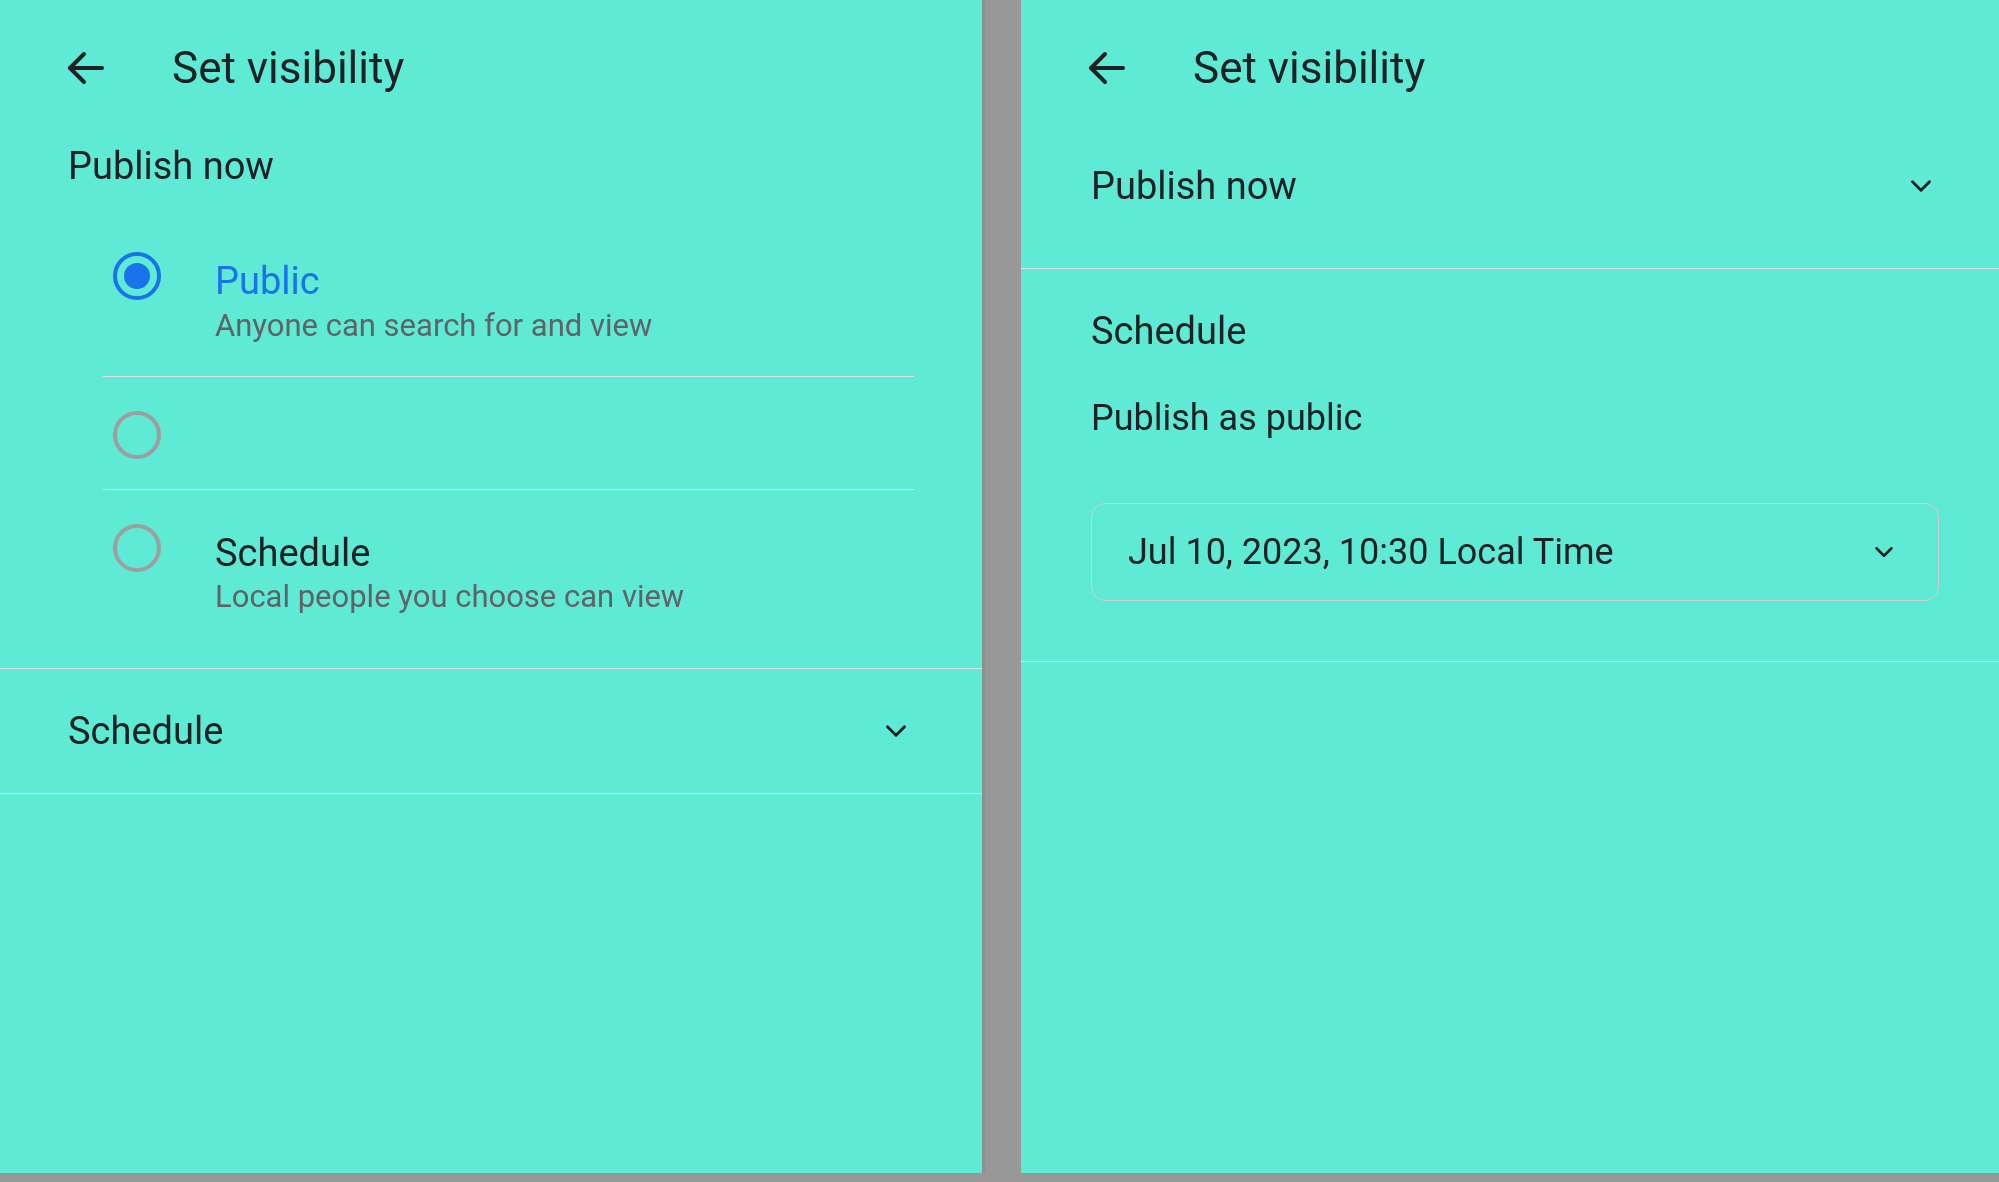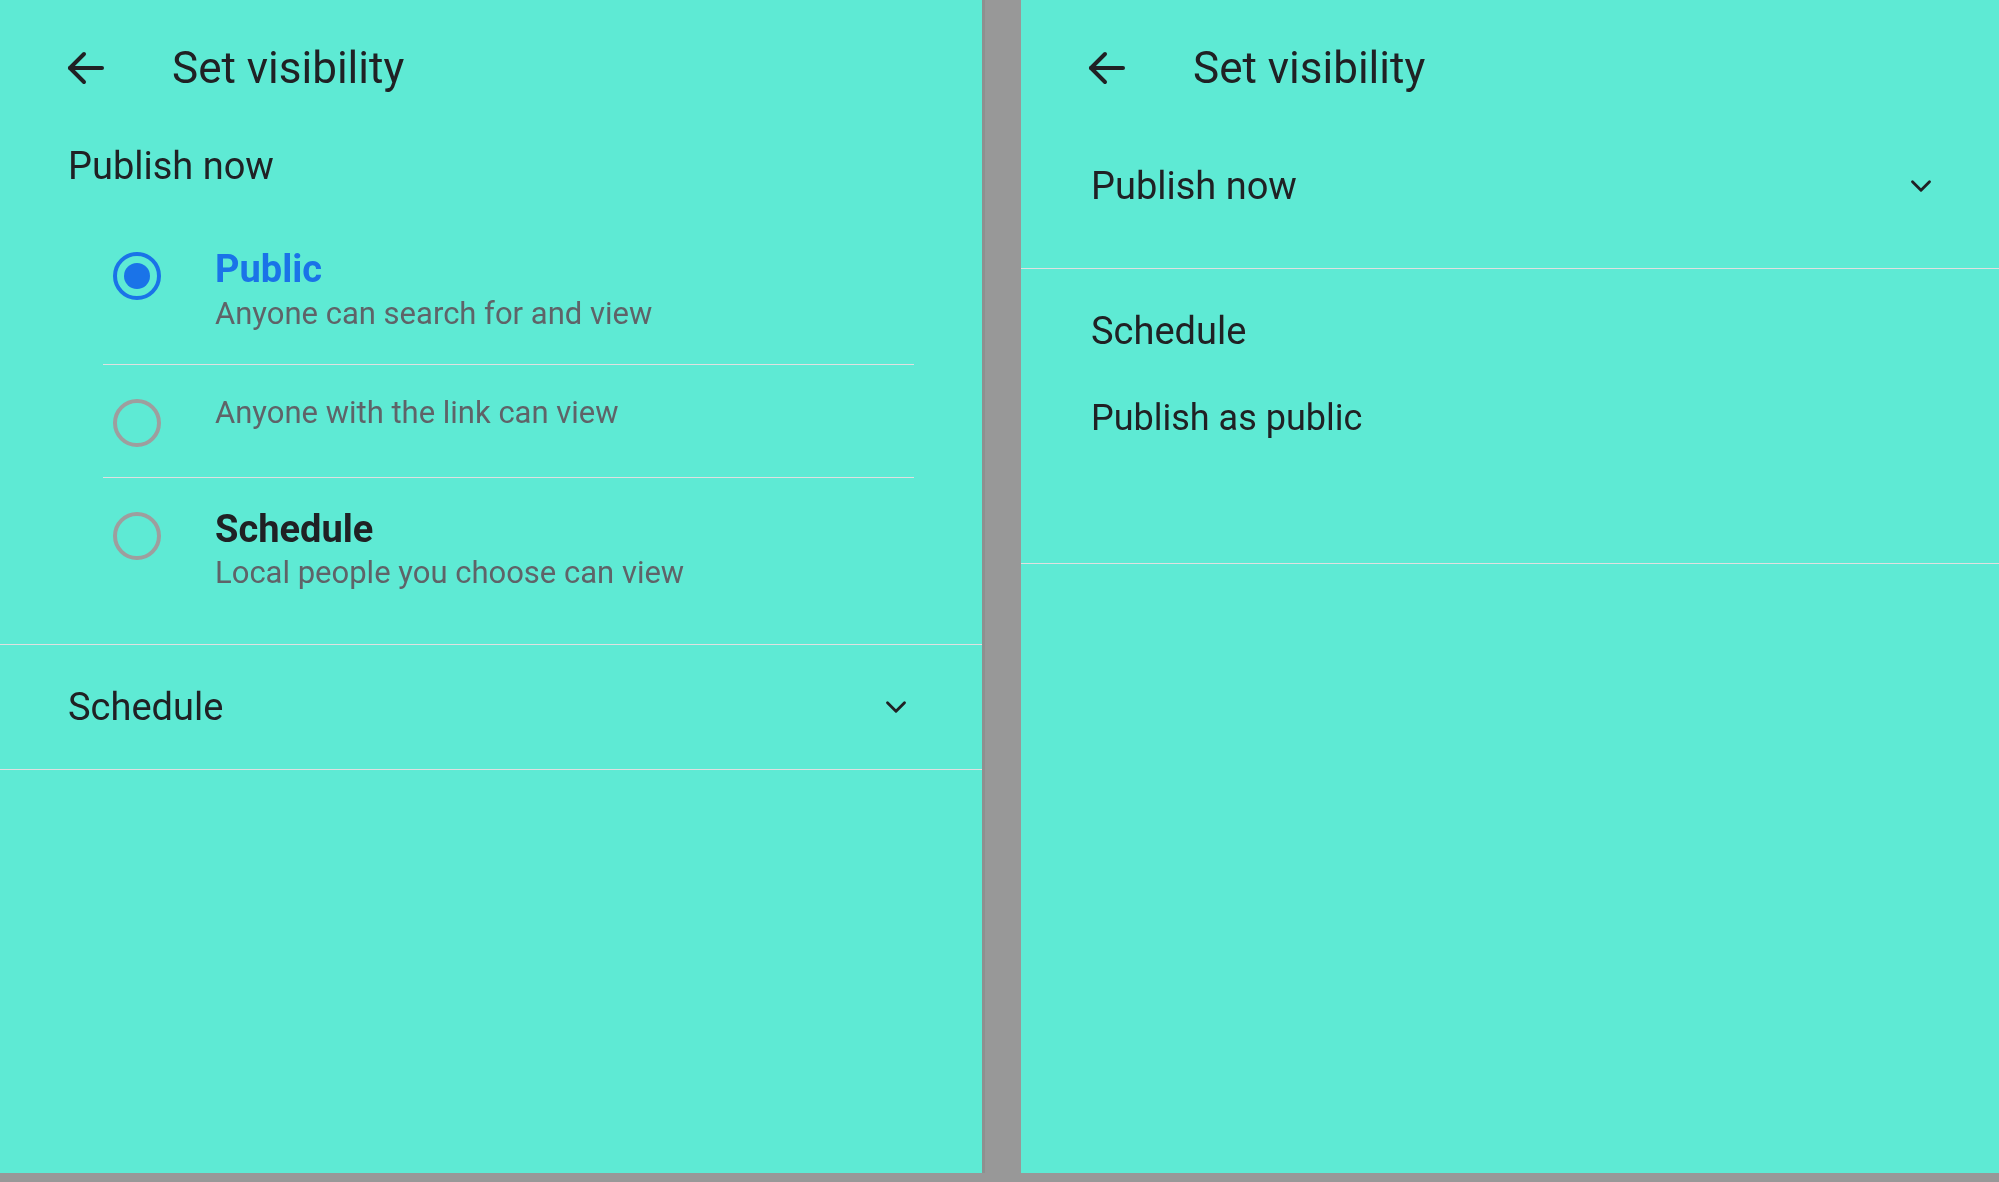--- a/index.html
+++ b/index.html
@@ -93,23 +93,24 @@
     position: absolute;
     left: 50%; top: 50%;
     transform: translate(-50%, -50%);
     width: 26px; height: 26px;
     background: #1a73e8;
     border-radius: 50%;
   }
   .opt-text { flex: 1; }
   .opt-title {
     font-size: 38px;
-    font-weight: 700;
+    font-weight: 400;
     color: #202124;
     line-height: 1.25;
+    margin-top: 12px;
   }
   .opt-title.blue { color: #1a73e8; }
   .opt-sub {
     font-size: 31px;
     color: #5f6368;
     line-height: 1.3;
   }
 
   .collapse-row {
     display: flex;
@@ -192,21 +193,20 @@
           <div class="radio selected"></div>
           <div class="opt-text">
             <div class="opt-title blue">Public</div>
             <div class="opt-sub">Anyone can search for and view</div>
           </div>
         </div>
 
         <div class="option-row">
           <div class="radio"></div>
           <div class="opt-text">
-            <div class="opt-sub">Anyone with the link can view</div>
           </div>
         </div>
 
         <div class="option-row">
           <div class="radio"></div>
           <div class="opt-text">
             <div class="opt-title">Schedule</div>
             <div class="opt-sub">Local people you choose can view</div>
           </div>
         </div>
@@ -245,17 +245,25 @@
         <svg width="34" height="34" viewBox="0 0 24 24" fill="none" stroke="#202124" stroke-width="2" stroke-linecap="round" stroke-linejoin="round">
           <polyline points="6 9 12 15 18 9"></polyline>
         </svg>
       </div>
     </div>
 
     <div class="block">
       <div class="sched-label">Schedule</div>
       <div class="sub-label">Publish as public</div>
 
+      <div class="dropdown">
+        <span>Jul 10, 2023, 10:30 Local Time</span>
+        <span class="chev">
+          <svg width="30" height="30" viewBox="0 0 24 24" fill="none" stroke="#202124" stroke-width="2" stroke-linecap="round" stroke-linejoin="round">
+            <polyline points="6 9 12 15 18 9"></polyline>
+          </svg>
+        </span>
+      </div>
     </div>
 
   </div>
 
 </div>
 
 </body></html>

